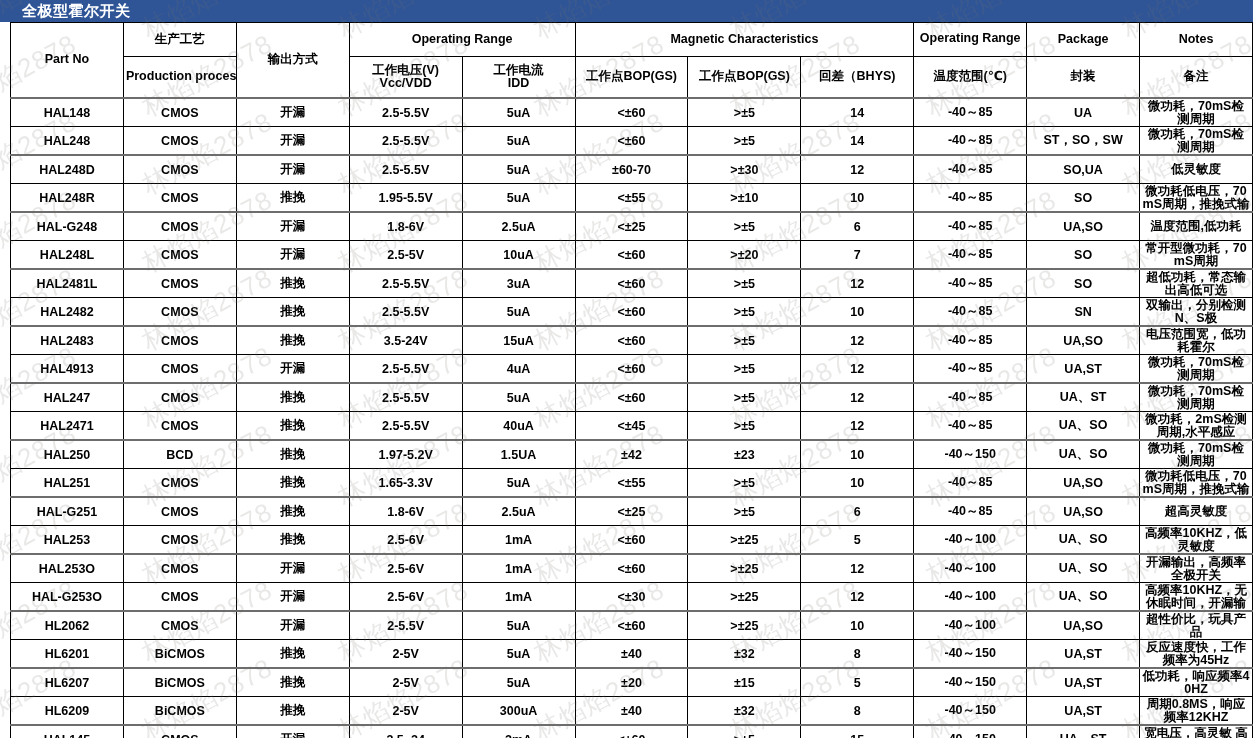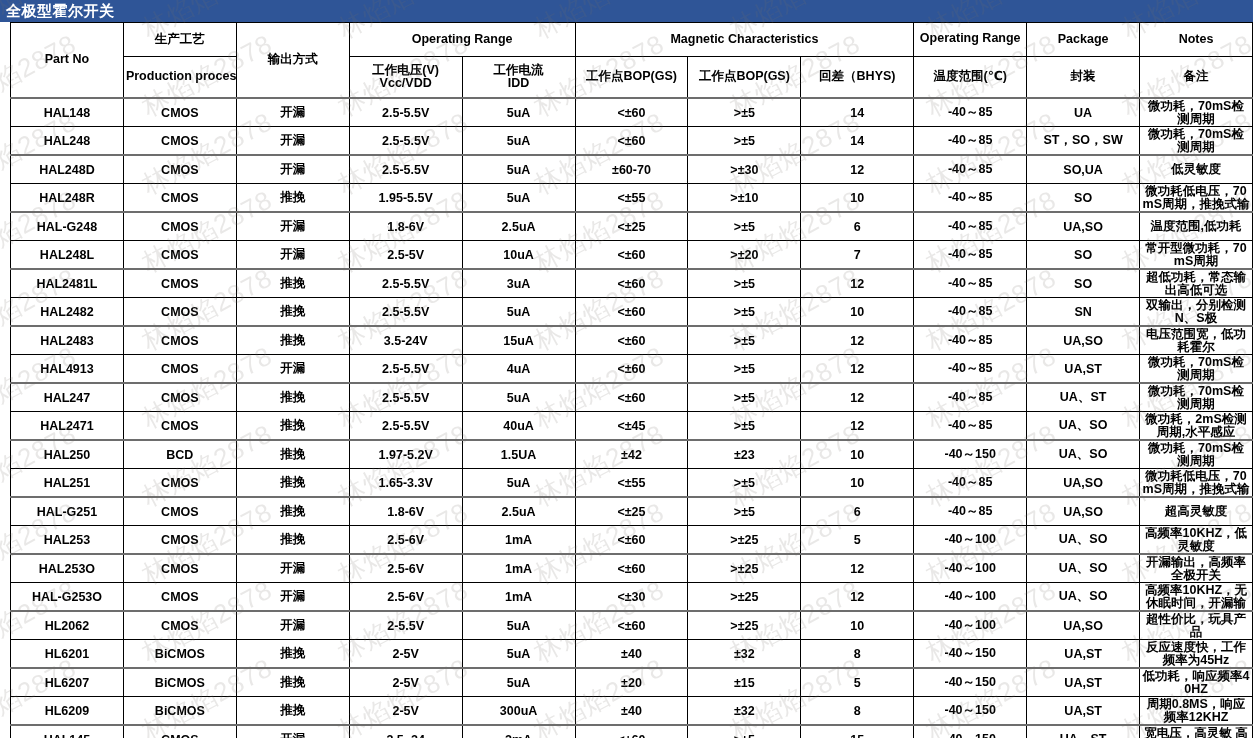--- a/index.html
+++ b/index.html
@@ -47,21 +47,21 @@
   .title-bar {
     position: absolute;
     left: 0; top: 0;
     width: 1253px;
     height: 22px;
     background: #2f5597;
     color: #ffffff;
     font-weight: bold;
     font-size: 15px;
     line-height: 22px;
-    padding-left: 6px;
+    padding-left: 22px;
     box-sizing: border-box;
     letter-spacing: 0.5px;
   }
 
   table.grid {
     position: absolute;
     left: 10px;
     top: 22px;
     border-collapse: collapse;
     table-layout: fixed;

